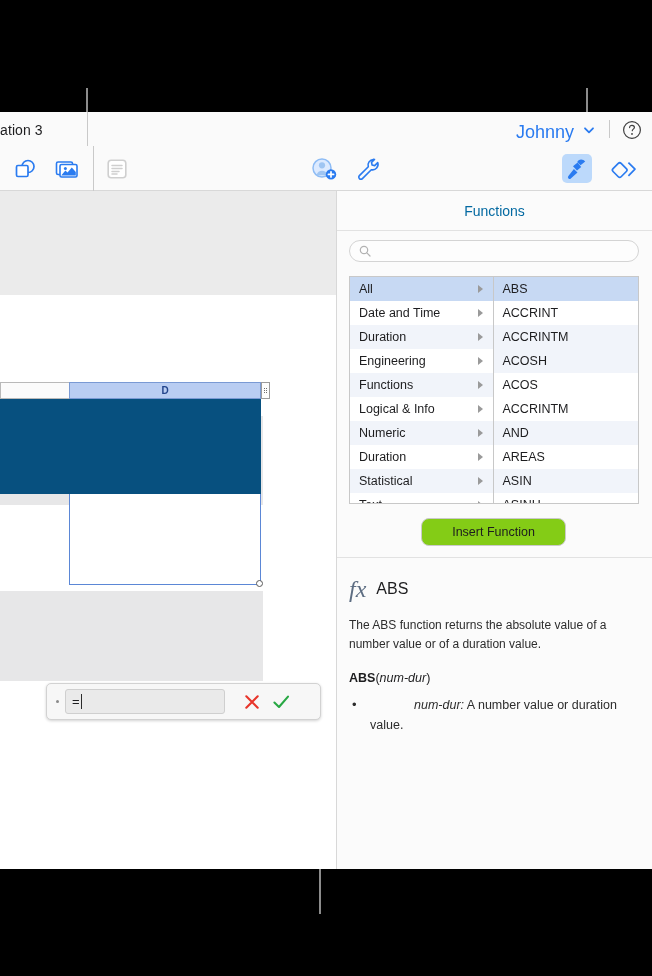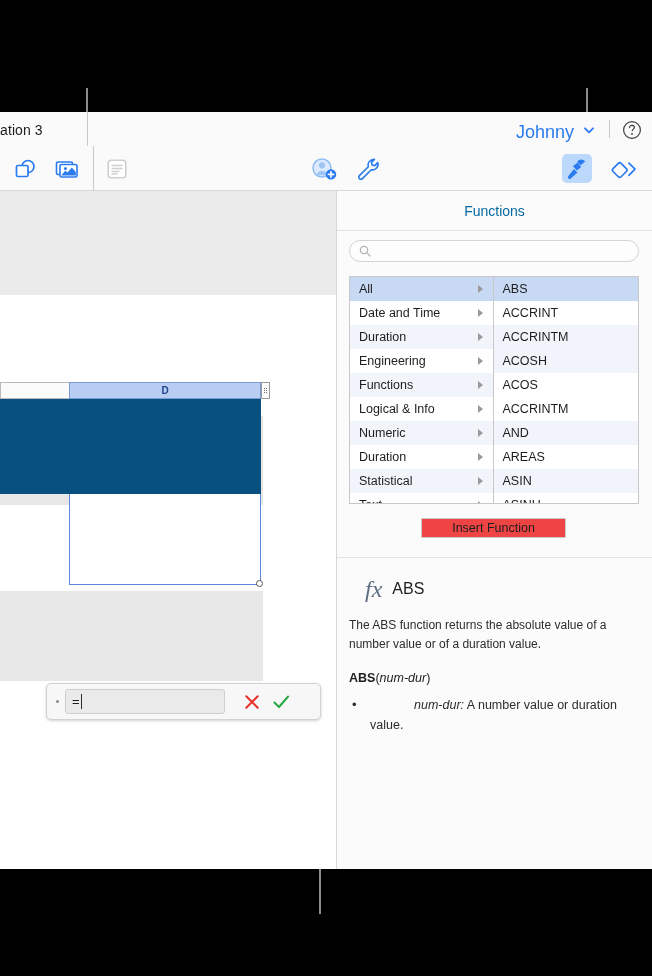--- a/index.html
+++ b/index.html
@@ -158,32 +158,32 @@
   }
   .row.alt { background: #f1f4fa; }
   .row.sel { background: #c7d9f3; }
   .row .arrow {
     margin-left: auto; margin-right: 10px;
     width: 0; height: 0; border-left: 5px solid #9a9a9a;
     border-top: 4px solid transparent; border-bottom: 4px solid transparent;
   }
 
   .insert-btn {
-    position: absolute; left: 84px; top: 327px; width: 145px; height: 20px;
-    background: #ef4444; border: 1px solid #cacaca; border-radius: 1px;
+    position: absolute; left: 84px; top: 327px; width: 145px; height: 28px;
+    background: #84cc16; border: 1px solid #cacaca; border-radius: 8px;
     font-family: "Liberation Sans", sans-serif; font-size: 12.5px; color: #1d1d1f;
     cursor: default;
   }
 
   .desc-sep {
     position: absolute; left: 0; top: 366px; width: 315px; height: 1px;
     background: #e2e2e2;
   }
   .desc-head {
-    position: absolute; left: 28px; top: 386px;
+    position: absolute; left: 12px; top: 386px;
     display: flex; align-items: center; gap: 10px;
   }
   .fx-glyph {
     font-family: "Liberation Serif", serif; font-style: italic;
     font-size: 24px; color: #5d6d82; line-height: 1;
   }
   .fx-name { font-size: 16px; color: #1d1d1f; }
 
   .desc-body { position: absolute; left: 12px; top: 425px; width: 286px; }
   .desc-para { font-size: 12px; color: #2d2d2d; line-height: 1.55; }

